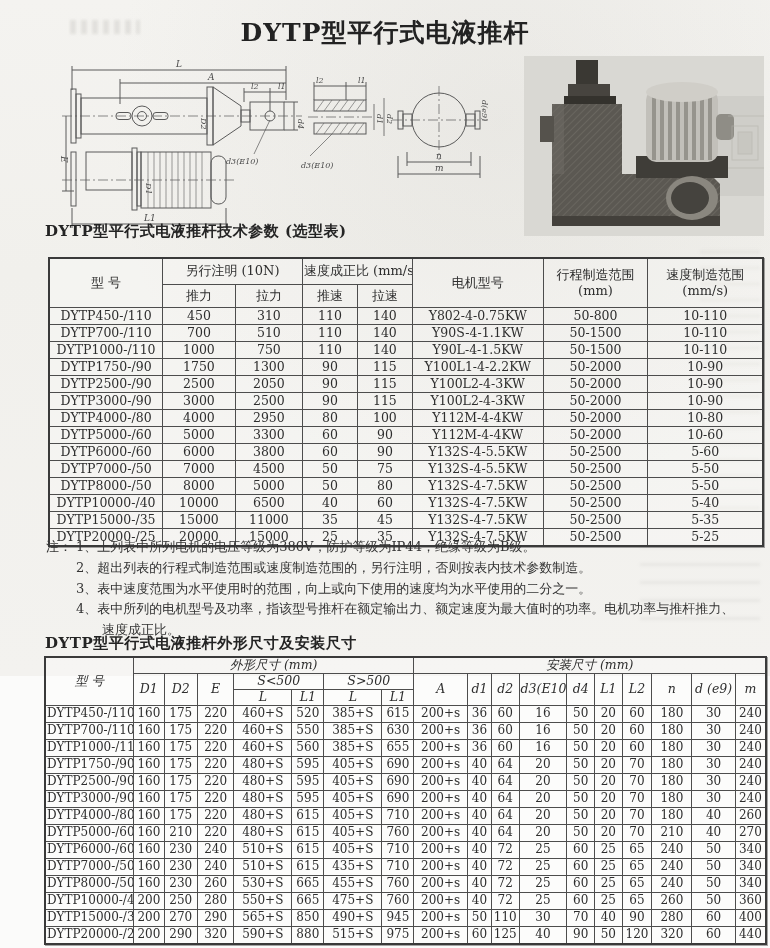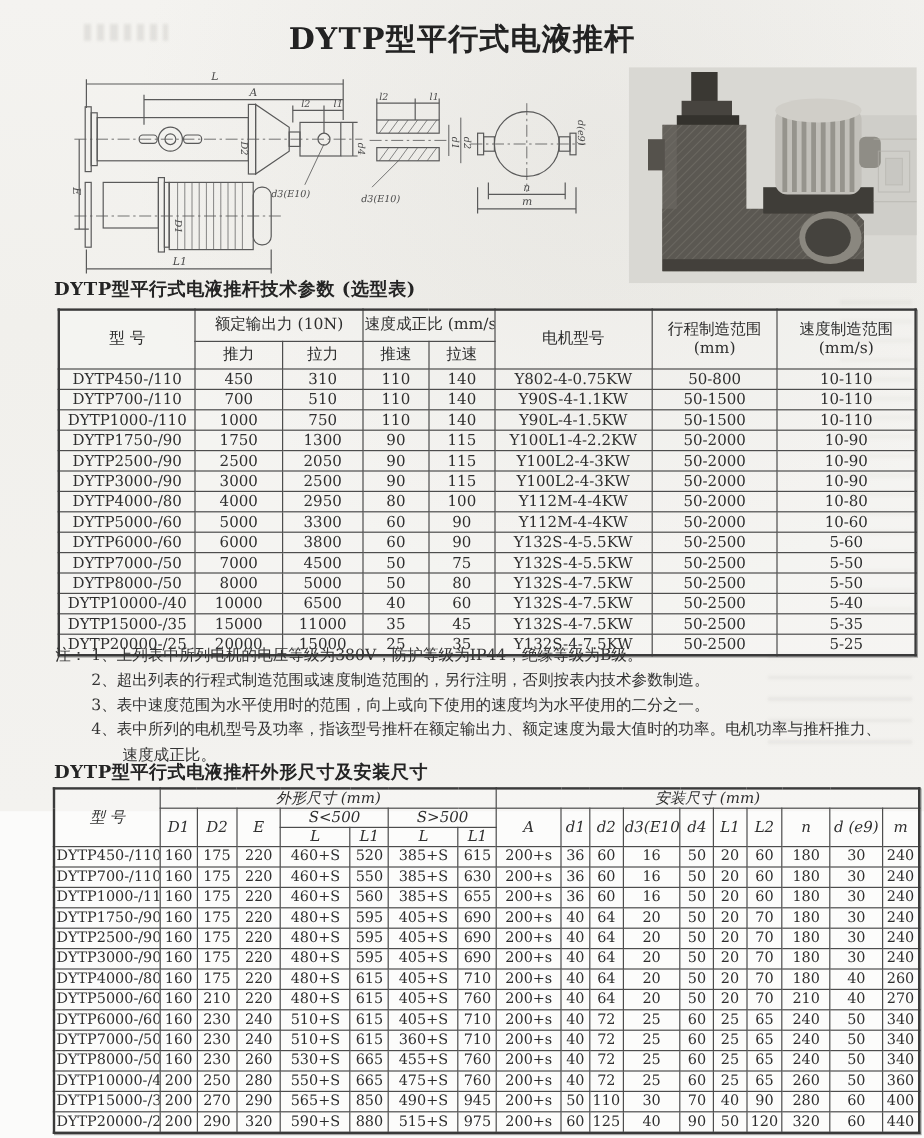--- a/index.html
+++ b/index.html
@@ -19,21 +19,21 @@
   .page-title{
     position:absolute;top:16px;left:0;width:770px;text-align:center;
     font-size:25px;font-weight:bold;letter-spacing:1px;color:#222;
   }
   .figure-row{position:absolute;top:56px;left:58px;width:706px;height:180px;}
   .dim-drawing{position:absolute;left:0;top:0;}
   .product-photo{position:absolute;left:466px;top:0;}
   .sec-heading{
     position:absolute;left:45px;font-size:15px;font-weight:bold;color:#242424;letter-spacing:.5px;
   }
-  #sec1{top:232px;}
+  #sec1{top:222px;}
   #sec2{top:634px;}
   table{border-collapse:collapse;table-layout:fixed;background:rgba(255,255,255,0.25);}
   #table1{position:absolute;top:257px;left:48px;width:716px;font-size:12.5px;}
   #table2{position:absolute;top:656px;left:44px;width:723px;font-size:12px;}
   th,td{
     border:1px solid #4d4d4d;text-align:center;vertical-align:middle;
     padding:0 1px;font-weight:normal;color:#2e2e2e;line-height:1.15;
     white-space:nowrap;overflow:hidden;
   }
   table{border:2px solid #3a3a3a;box-shadow:1px 1px 0 rgba(60,60,60,.45);}
@@ -253,21 +253,21 @@
         <col style="width:9.4%">
       <col style="width:7.7%">
         <col style="width:7.7%">
         <col style="width:18.3%">
       <col style="width:14.7%">
         <col style="width:16.1%">
     </colgroup>
     <thead>
       <tr class="h1">
         <th rowspan="2">型 号</th>
-        <th colspan="2">额定输出力 (10N)</th>
+        <th colspan="2">另行注明 (10N)</th>
         <th colspan="2">速度成正比 (mm/s)</th>
         <th rowspan="2">电机型号</th>
         <th rowspan="2" class="two-line">
           <span>行程制造范围</span><br>
           <span>(mm)</span>
         </th>
         <th rowspan="2" class="two-line">
           <span>速度制造范围</span><br>
           <span>(mm/s)</span>
         </th>
@@ -669,21 +669,21 @@
           <td>50</td>
           <td>340</td>
         </tr>
         <tr>
           <td>DYTP7000-/50</td>
           <td>160</td>
           <td>230</td>
           <td>240</td>
           <td>510+S</td>
           <td>615</td>
-          <td>360+S</td>
+          <td>435+S</td>
           <td>710</td>
           <td>200+s</td>
           <td>40</td>
           <td>72</td>
           <td>25</td>
           <td>60</td>
           <td>25</td>
           <td>65</td>
           <td>240</td>
           <td>50</td>

